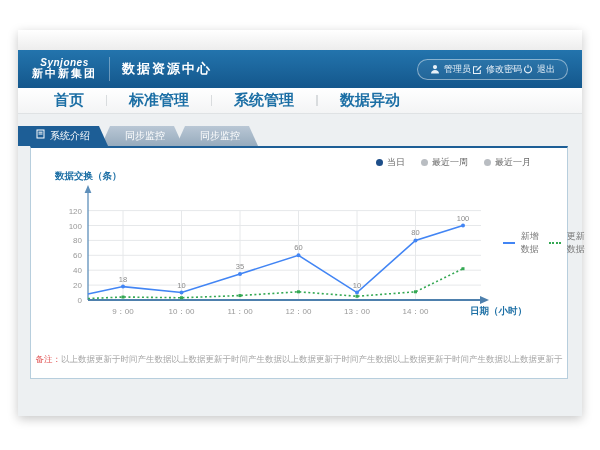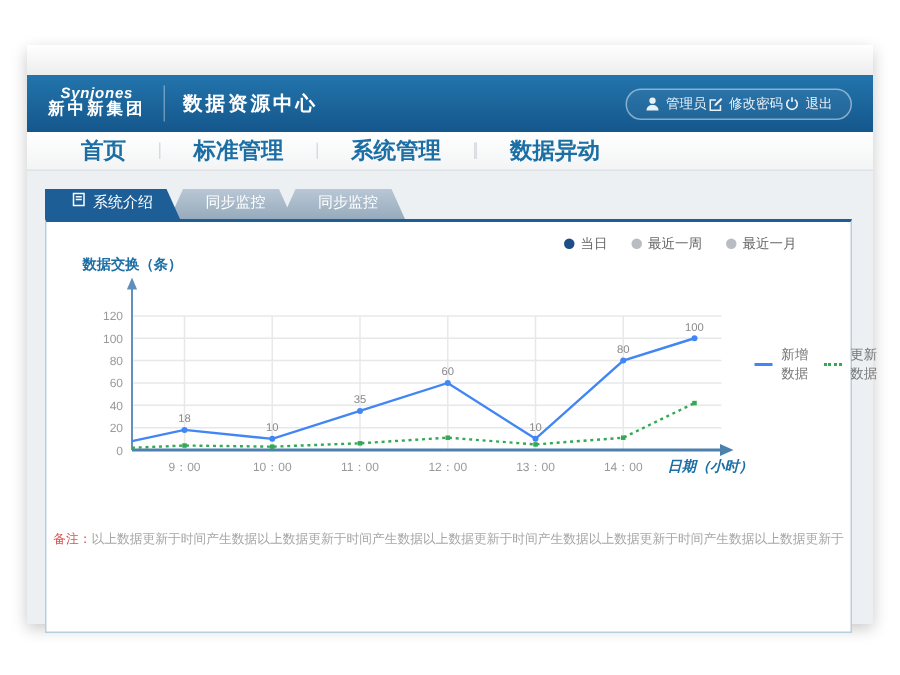--- a/index.html
+++ b/index.html
@@ -24,38 +24,38 @@
   .hdr-btn svg { display:block; }
 
   
   .app-nav { height:26px; background:linear-gradient(#ffffff,#f3f4f5);
              border-bottom:1px solid #dfe2e4; display:flex; align-items:center; padding-left:14px; }
   .nav-item { padding:0 22px; font-size:15px; font-weight:bold; color:#1c6fa5; cursor:pointer; }
   .nav-sep { width:1px; height:11px; background:#d9dcde; }
 
   
   .content { position:relative; height:302px; background:#edf0f2; }
-  .tabs { position:absolute; left:12px; top:12px; display:flex; z-index:2; }
+  .tabs { position:absolute; left:0; top:12px; display:flex; z-index:2; }
   .tab { height:20px; line-height:20px; padding:0 18px; font-size:10px; color:#fff;
          white-space:nowrap; cursor:pointer; display:flex; align-items:center; gap:5px; }
   .tab.active { background:#1d5e96; z-index:3;
                 clip-path:polygon(0 0, calc(100% - 9px) 0, 100% 100%, 0 100%); }
   .tab.inactive { background:linear-gradient(#b9c7d5,#97abbd); margin-left:-7px; z-index:1;
                   clip-path:polygon(9px 0, calc(100% - 9px) 0, 100% 100%, 0 100%);
                   padding-left:24px; }
-  .panel { position:absolute; left:12px; top:32px; width:538px; height:276px;
+  .panel { position:absolute; left:12px; top:32px; width:538px; height:233px;
            background:#ffffff; border:1px solid #b7cedd; border-top:2px solid #1d5e96;padding-left:32px; }
 
   .radio-group { position:absolute; top:8px; right:36px; display:flex; gap:16px; }
   .radio-item { display:flex; align-items:center; gap:4px; font-size:9px; color:#666; cursor:pointer; }
   .radio-dot { width:7px; height:7px; border-radius:50%; background:#b9bdc2; }
   .radio-item.selected .radio-dot { background:#1d4e89; }
 
   .y-title { position:absolute; left:24px; top:22px; font-size:9.5px; font-weight:bold; color:#1c6fa5; }
-  .x-title { position:absolute; left:414px; top:157px; font-size:9.5px; font-weight:bold; color:#1c6fa5;font-style:italic; }
+  .x-title { position:absolute; left:439px; top:157px; font-size:9.5px; font-weight:bold; color:#1c6fa5; }
   svg.chart { position:absolute; left:10px; top:18px; font-family:"Liberation Sans","DejaVu Sans",sans-serif; }
 
   .legend { position:absolute; left:472px; top:82px; display:flex; flex-direction:row; gap:9px; }
   .legend-row { display:flex; align-items:center; gap:6px; }
   .legend-swatch { width:22px; height:0; }
   .legend-swatch.solid  { border-top:2px solid #4285f4; }
   .legend-swatch.dotted { border-top:2px dotted #34a853; }
   .legend-label { font-size:9px; color:#777; }
 
   .footnote { position:absolute; left:0; top:206px; width:100%; text-align:center;

